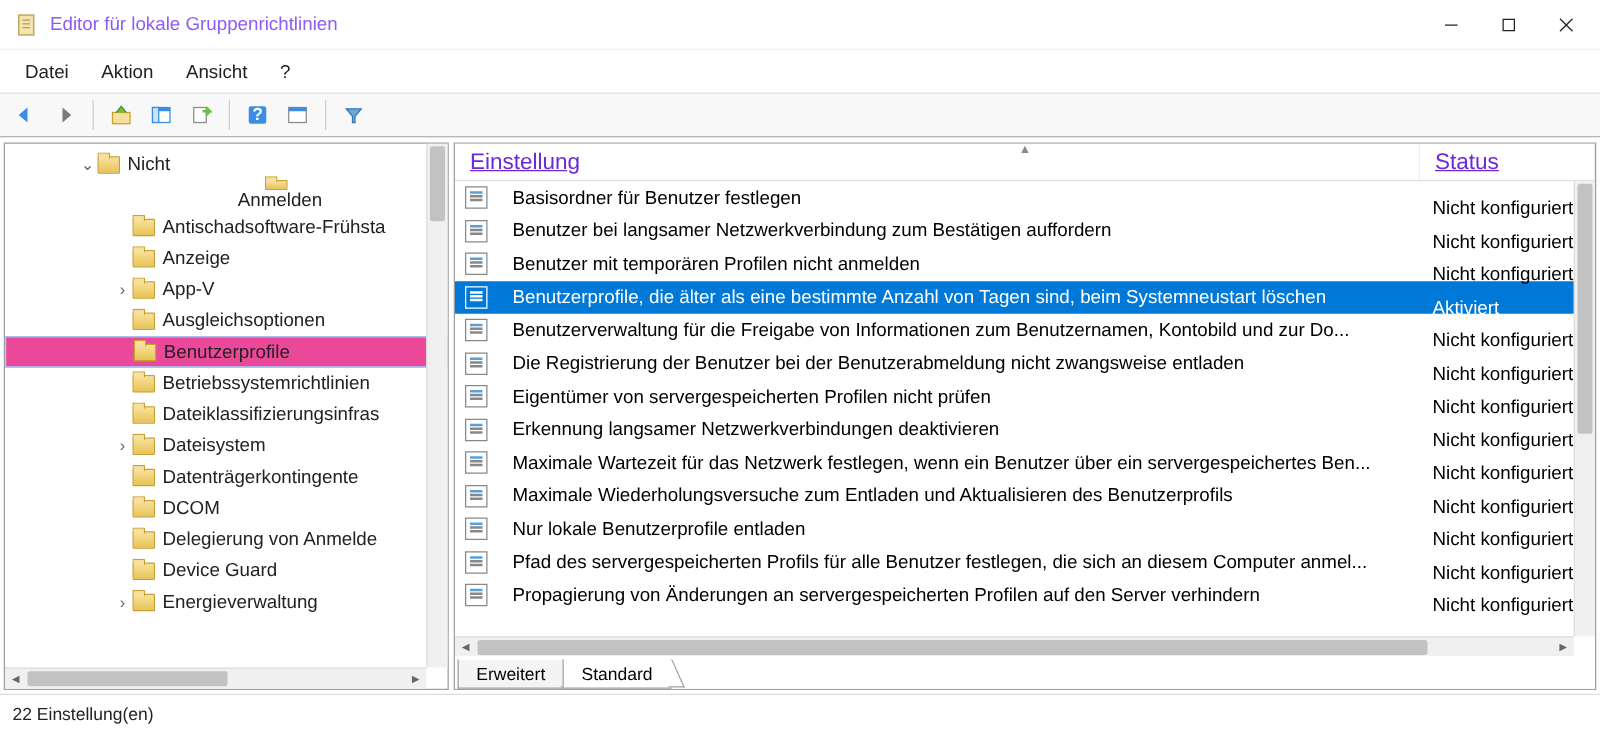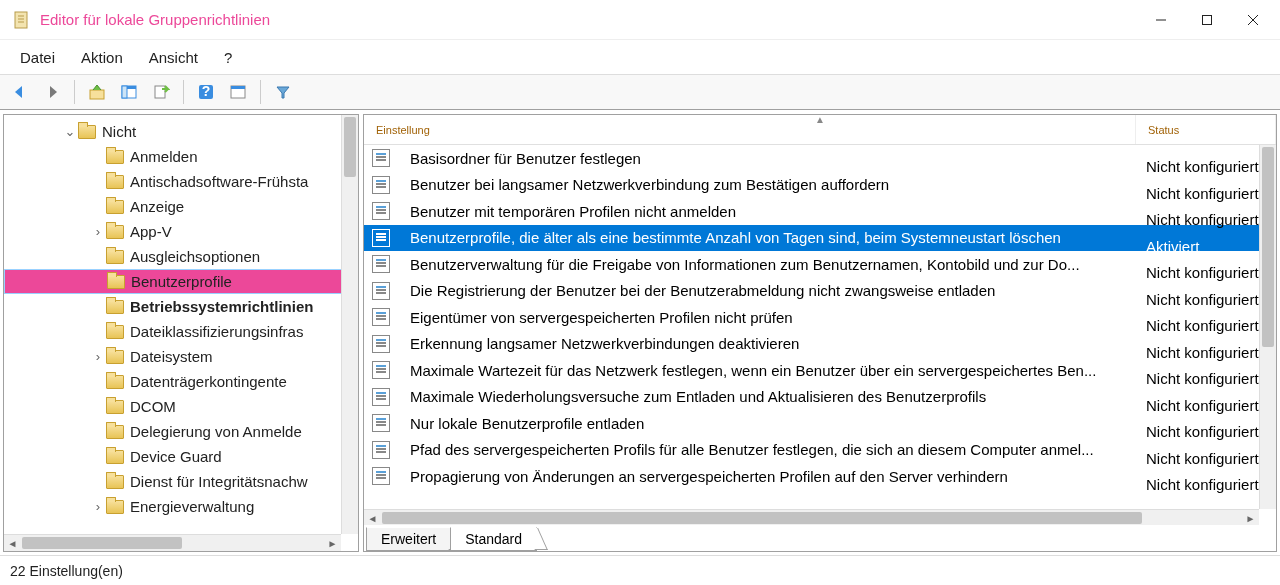--- a/index.html
+++ b/index.html
@@ -1,21 +1,21 @@
 <!DOCTYPE html>
 <html><head>
 <meta charset="utf-8">
 <style>
 * { margin: 0; padding: 0; box-sizing: border-box; font-family: "Segoe UI", Tahoma, sans-serif; font-size: 14px; }
 body { background: #fff; width: 1280px; height: 585px; overflow: hidden; display: flex; flex-direction: column; }
 
 
 .titlebar { height: 40px; display: flex; align-items: center; padding: 0 4px; border-bottom: 1px solid #eee; }
 .titlebar .app-icon { width: 20px; height: 20px; margin: 0 8px; display: flex; align-items: center; justify-content: center; }
-.titlebar .title { flex: 1; font-size: 15px; color: #ec4899; }
+.titlebar .title { flex: 1; font-size: 15px; color: #8b5cf6; }
 .win-controls { display: flex; }
 .win-btn { width: 46px; height: 32px; display: flex; align-items: center; justify-content: center; cursor: pointer; }
 .win-btn svg { width: 12px; height: 12px; }
 
 
 .menubar { height: 34px; display: flex; align-items: center; padding: 0 8px; gap: 2px; }
 .menu-item { padding: 6px 12px; cursor: pointer; font-size: 15px; color: #222; }
 
 
 .toolbar { height: 36px; display: flex; align-items: center; padding: 0 6px; gap: 4px; border-top: 1px solid #ddd; border-bottom: 1px solid #a0a0a0; background: #f8f8f8; }
@@ -40,21 +40,21 @@
 
 .vscroll { position: absolute; right: 0; top: 0; bottom: 17px; width: 17px; background: #f0f0f0; border-left: 1px solid #ddd; }
 .vthumb { position: absolute; left: 2px; right: 2px; background: #c2c2c2; border-radius: 2px; }
 .hscroll { position: absolute; left: 0; right: 17px; bottom: 0; height: 17px; background: #f0f0f0; border-top: 1px solid #ddd; }
 .hthumb { position: absolute; top: 2px; bottom: 2px; background: #c2c2c2; border-radius: 2px; }
 .hbtn { position: absolute; top: 0; bottom: 0; width: 17px; display: flex; align-items: center; justify-content: center; color: #666; font-size: 10px; }
 
 
 .list-panel { flex: 1; display: flex; flex-direction: column; border: 1px solid #a0a0a0; margin: 3px 3px 3px 2px; position: relative; }
 .list-header { display: flex; height: 30px; border-bottom: 1px solid #e0e0e0; background: #fff; }
-.lh-col { display: flex; align-items: center; padding: 0 12px; font-size: 11px; color: #a16207; border-right: 1px solid #eee; }
+.lh-col { display: flex; align-items: center; padding: 0 12px; font-size: 18px; color: #6d28d9; border-right: 1px solid #eee; text-decoration: underline; }
 .lh-setting { flex: 1; }
 .lh-status { width: 140px; justify-content: flex-start; }
 .sort-ind { position: absolute; left: 50%; top: -1px; transform: translateX(-50%); color: #888; font-size: 10px; }
 
 .list-body { flex: 1; overflow: hidden; position: relative; }
 .list-row { display: flex; align-items: center; height: 26.5px; cursor: pointer; gap: 14px; }
 .list-row.selected { background: #0078d7; color: #fff; }
 .setting-icon { width: 18px; height: 18px; margin: 0 6px 0 8px; border: 1px solid #888; background: #fff; position: relative; flex-shrink: 0; }
 .setting-icon::before { content: ""; position: absolute; left: 3px; right: 3px; top: 3px; height: 2px; background: #5aa0d8; box-shadow: 0 3px 0 #888, 0 6px 0 #888; }
 .list-row.selected .setting-icon { border-color: #fff; background: #0078d7; }
@@ -170,21 +170,21 @@
 <div class="main">
 
   <div class="tree-panel">
     <div class="tree-scroll">
       <div class="tree" id="tree">
         <div class="tree-row" style="padding-left: 58px;">
           <span class="tw">⌄</span>
           <span class="folder-icon"></span>
           <span class="tree-label">Nicht</span>
         </div>
-      <div class="tree-row" style="padding-left: 86px;">
+      <div class="tree-row" style="padding-left: 86px; flex-direction: column;">
             <span class="tw"></span>
             <span class="folder-icon"></span>
             <span class="tree-label">Anmelden</span>
           </div>
           <div class="tree-row" style="padding-left: 86px;">
             <span class="tw"></span>
             <span class="folder-icon"></span>
             <span class="tree-label">Antischadsoftware-Frühsta</span>
           </div>
           <div class="tree-row" style="padding-left: 86px;">
@@ -200,21 +200,21 @@
           <div class="tree-row" style="padding-left: 86px;">
             <span class="tw"></span>
             <span class="folder-icon"></span>
             <span class="tree-label">Ausgleichsoptionen</span>
           </div>
           <div class="tree-row selected" style="padding-left: 86px;">
             <span class="tw"></span>
             <span class="folder-icon"></span>
             <span class="tree-label">Benutzerprofile</span>
           </div>
-          <div class="tree-row" style="padding-left: 86px; font-weight: bold;">
+          <div class="tree-row" style="padding-left: 86px;">
             <span class="tw"></span>
             <span class="folder-icon"></span>
             <span class="tree-label">Betriebssystemrichtlinien</span>
           </div>
           <div class="tree-row" style="padding-left: 86px;">
             <span class="tw"></span>
             <span class="folder-icon"></span>
             <span class="tree-label">Dateiklassifizierungsinfras</span>
           </div>
           <div class="tree-row" style="padding-left: 86px;">
@@ -234,25 +234,20 @@
           </div>
           <div class="tree-row" style="padding-left: 86px;">
             <span class="tw"></span>
             <span class="folder-icon"></span>
             <span class="tree-label">Delegierung von Anmelde</span>
           </div>
           <div class="tree-row" style="padding-left: 86px;">
             <span class="tw"></span>
             <span class="folder-icon"></span>
             <span class="tree-label">Device Guard</span>
-          </div>
-          <div class="tree-row" style="padding-left: 86px;">
-            <span class="tw"></span>
-            <span class="folder-icon"></span>
-            <span class="tree-label">Dienst für Integritätsnachw</span>
           </div>
           <div class="tree-row" style="padding-left: 86px;">
             <span class="tw">›</span>
             <span class="folder-icon"></span>
             <span class="tree-label">Energieverwaltung</span>
           </div>
         </div>
     </div>
     <div class="vscroll">
         <div class="vthumb" style="top:2px; height:60px;"></div>

